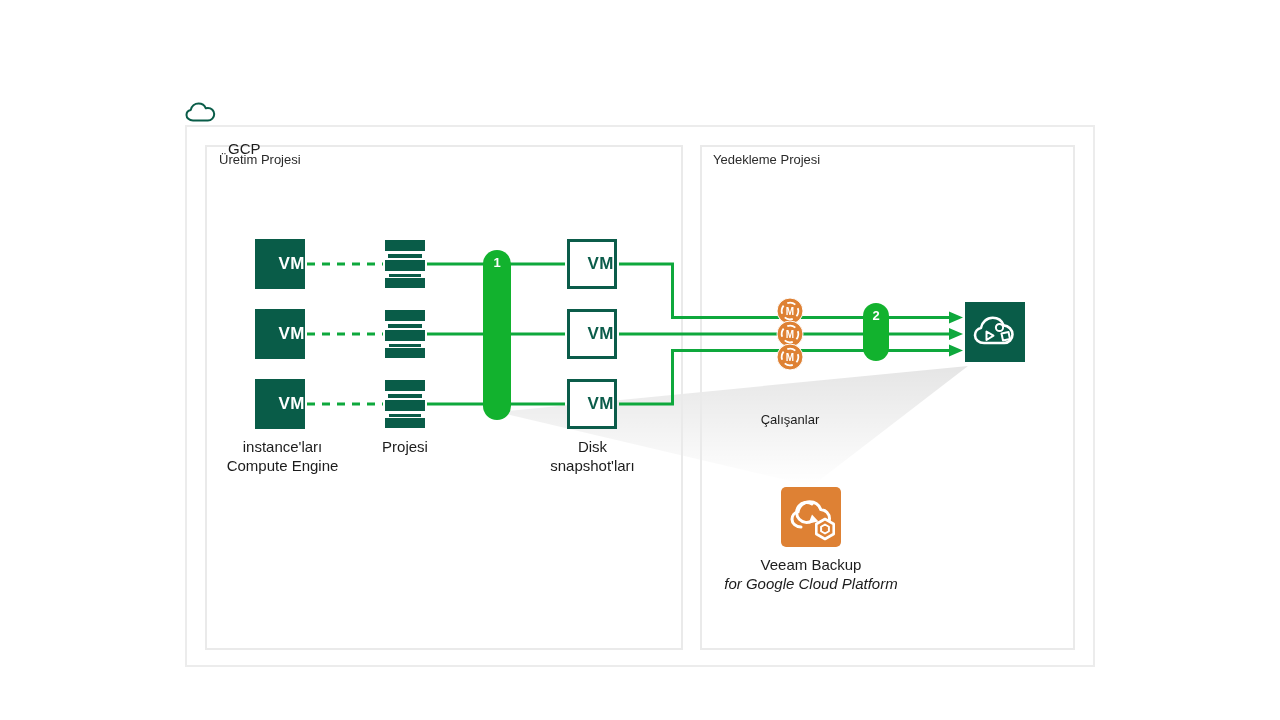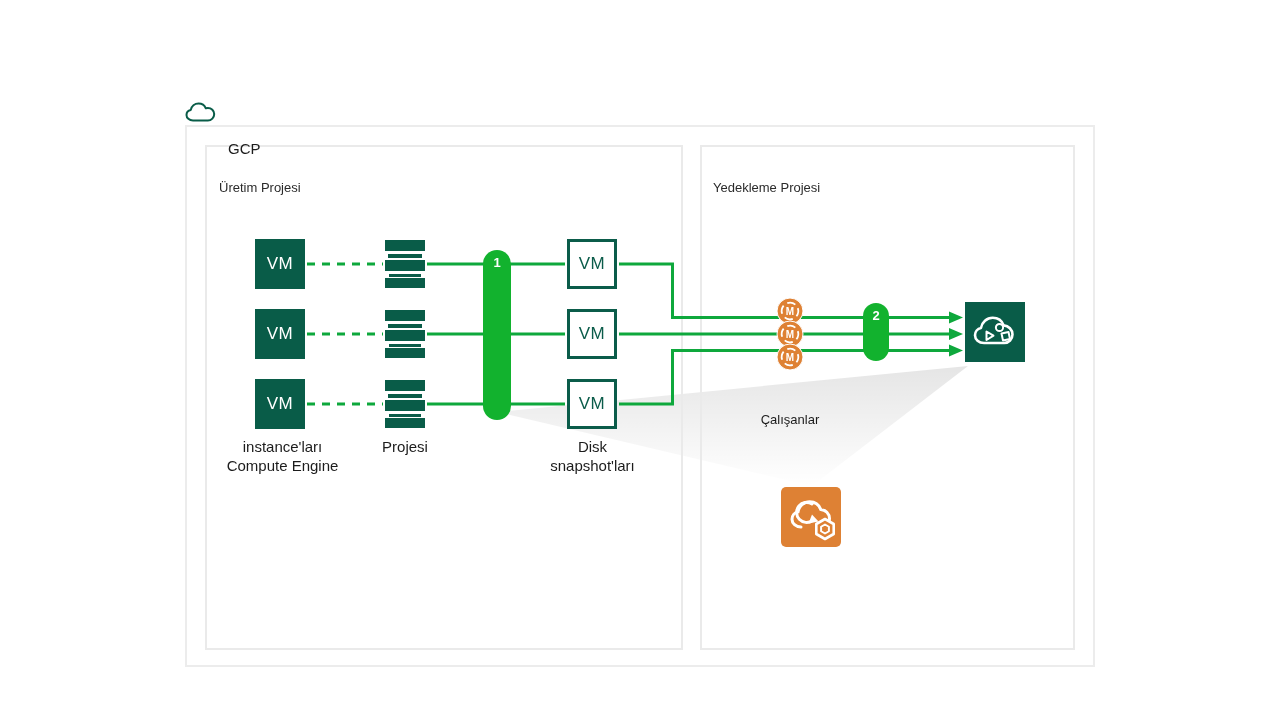--- a/index.html
+++ b/index.html
@@ -1,24 +1,24 @@
 <!DOCTYPE html>
 <html><head>
 <meta charset="utf-8">
 <style>
   html,body{margin:0;padding:0;background:#fff;}
   .canvas{position:relative;width:1280px;height:720px;background:#ffffff;overflow:hidden;
           font-family:"Liberation Sans","DejaVu Sans",sans-serif;color:#1c1c1c;}
   .abs{position:absolute;}
   .box{position:absolute;background:transparent;border:2px solid #ececec;}
   .box-inner{border:2px solid #eaeaea;}
-  .proj-title{position:absolute;font-size:13px;color:#2b2b2b;margin-top:28px;}
+  .proj-title{position:absolute;font-size:13px;color:#2b2b2b;}
   .gcp-label{position:absolute;font-size:15px;color:#1c1c1c;margin-top:36px;}
-  .vm{position:absolute;width:50px;height:50px;display:flex;align-items:center;justify-content:center;
-      font-weight:normal;font-size:17px;letter-spacing:.5px;}
+  .vm{position:absolute;width:50px;height:50px;display:flex;align-items:center;justify-content:flex-end;
+      font-weight:bold;font-size:17px;letter-spacing:.5px;}
   .vm-solid{background:#095c48;color:#ffffff;}
   .vm-outline{background:#ffffff;border:3px solid #0b5c4a;color:#0b5c4a;width:44px;height:44px;}
   .pill{position:absolute;background:#12b22e;border-radius:14px;text-align:center;}
   .pill .num{display:block;color:#fff;font-weight:bold;font-size:13px;padding-top:5px;}
   .lbl{position:absolute;text-align:center;font-size:15px;line-height:19px;color:#1c1c1c;}
   .lbl-small{font-size:13px;line-height:17px;}
   .italic{font-style:italic;}
   .icon-sq{position:absolute;width:60px;height:60px;}
   .veeam-sq{border-radius:5px;}
   svg{display:block;}
@@ -166,14 +166,18 @@
   </svg>
 
   <svg class="icon-sq veeam-sq" style="left:781px;top:487px;" width="60" height="60" viewBox="0 0 60 60">
     <rect x="0" y="0" width="60" height="60" rx="4" fill="#de8134"></rect>
     <path d="M20 40 C14.8 40 11 36.4 11 32.2 C11 28.6 13.5 25.6 17 24.9 C17.9 19.2 22.8 14.8 28.7 14.8 C33.7 14.8 38 17.9 39.7 22.4 C44.5 22.7 48.5 26.7 48.5 31.6 C48.5 34.2 47.3 36.6 45.4 38.2" fill="none" stroke="#ffffff" stroke-width="3" stroke-linecap="round"></path>
     <path d="M31 17 A10 10 0 1 0 31.5 33.5" fill="none" stroke="#ffffff" stroke-width="3" stroke-linecap="round"></path>
     <polygon points="37.5,34.5 27.5,36.5 31,27.5" fill="#ffffff"></polygon>
     <polygon points="44,32 52.7,37 52.7,47 44,52 35.3,47 35.3,37" fill="#de8134" stroke="#ffffff" stroke-width="2.6" stroke-linejoin="round"></polygon>
     <polygon points="44,37.5 47.9,39.75 47.9,44.25 44,46.5 40.1,44.25 40.1,39.75" fill="none" stroke="#ffffff" stroke-width="2" stroke-linejoin="round"></polygon>
   </svg>
+  <div class="lbl" style="left:705px;top:555px;width:212px;">
+    <div>Veeam Backup</div>
+    <div class="italic">for Google Cloud Platform</div>
+  </div>
 
 </div>
 
 </body></html>

